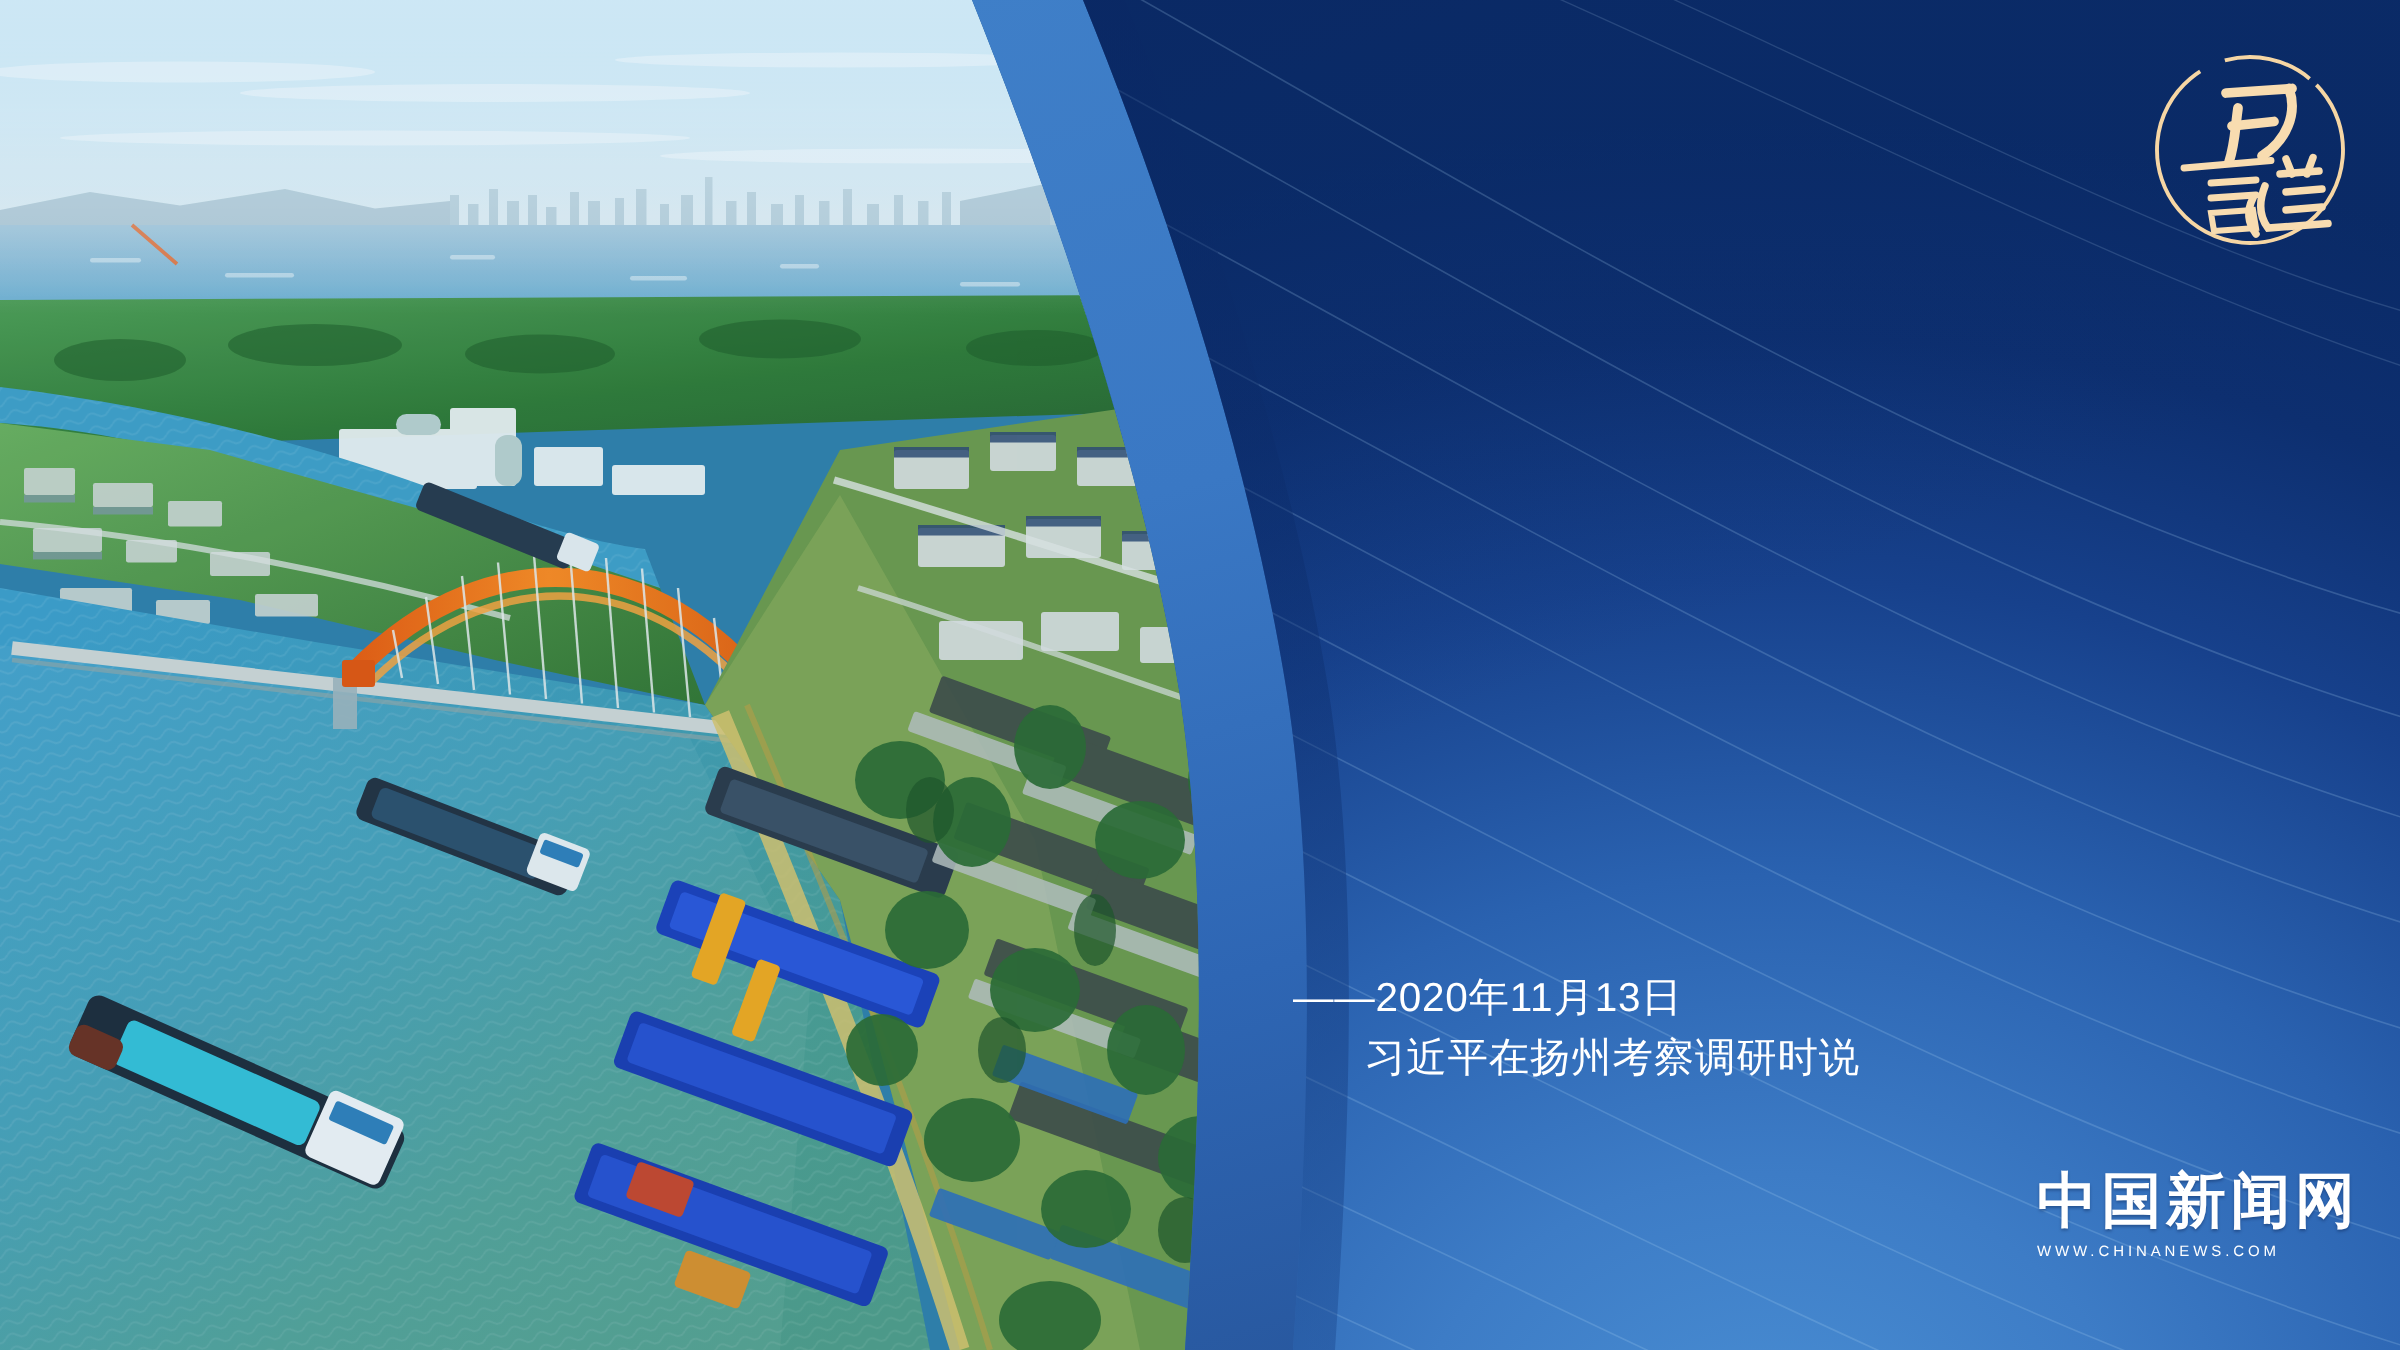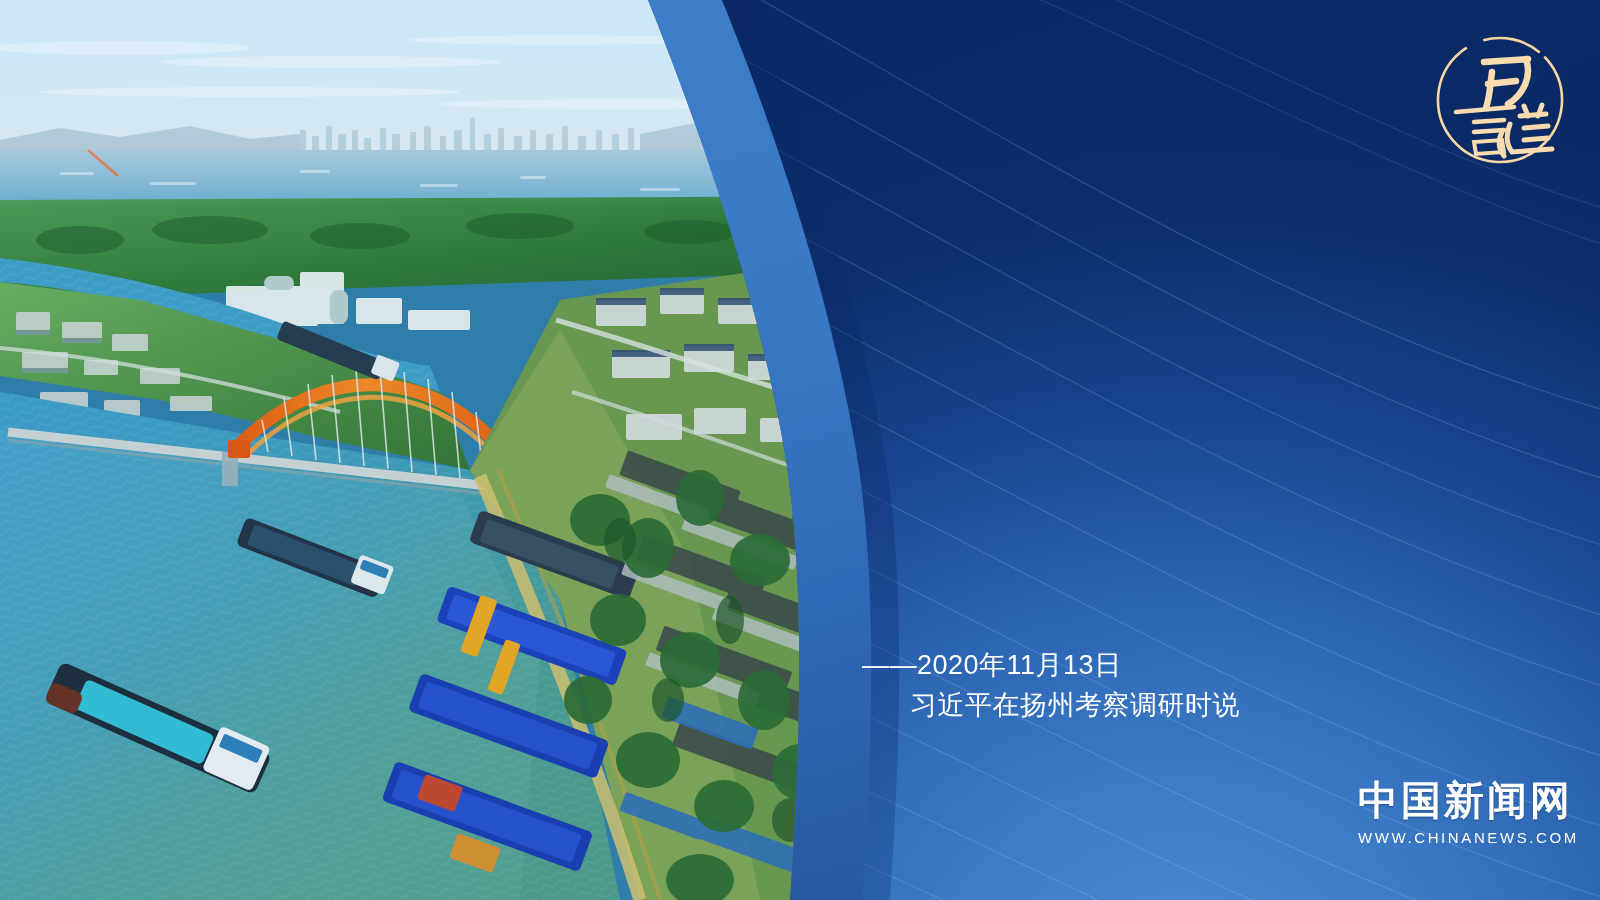--- a/index.html
+++ b/index.html
@@ -75,21 +75,21 @@
   .attrib .l2{font-size:27px;line-height:40px;font-weight:400;letter-spacing:.5px;margin-left:48px;}
 
   
   .brand{position:absolute;left:1358px;top:778px;width:218px;text-align:left;color:#fff;}
   .brand .cn{
     font-family:"Liberation Serif","DejaVu Serif",serif;
     font-size:40px;line-height:46px;font-weight:700;letter-spacing:3px;
     text-shadow:0 1px 2px rgba(0,20,60,.35);
   }
   .brand .url{
-    font-size:15px;letter-spacing:2.6px;margin-top:5px;font-weight:400;
+    font-size:10px;letter-spacing:2.6px;margin-top:5px;font-weight:400;
   }
 </style>
 </head>
 <body>
 
 <div class="stage">
 
   <div class="panel-bg"></div>
   <div class="panel-bg2"></div>
 

